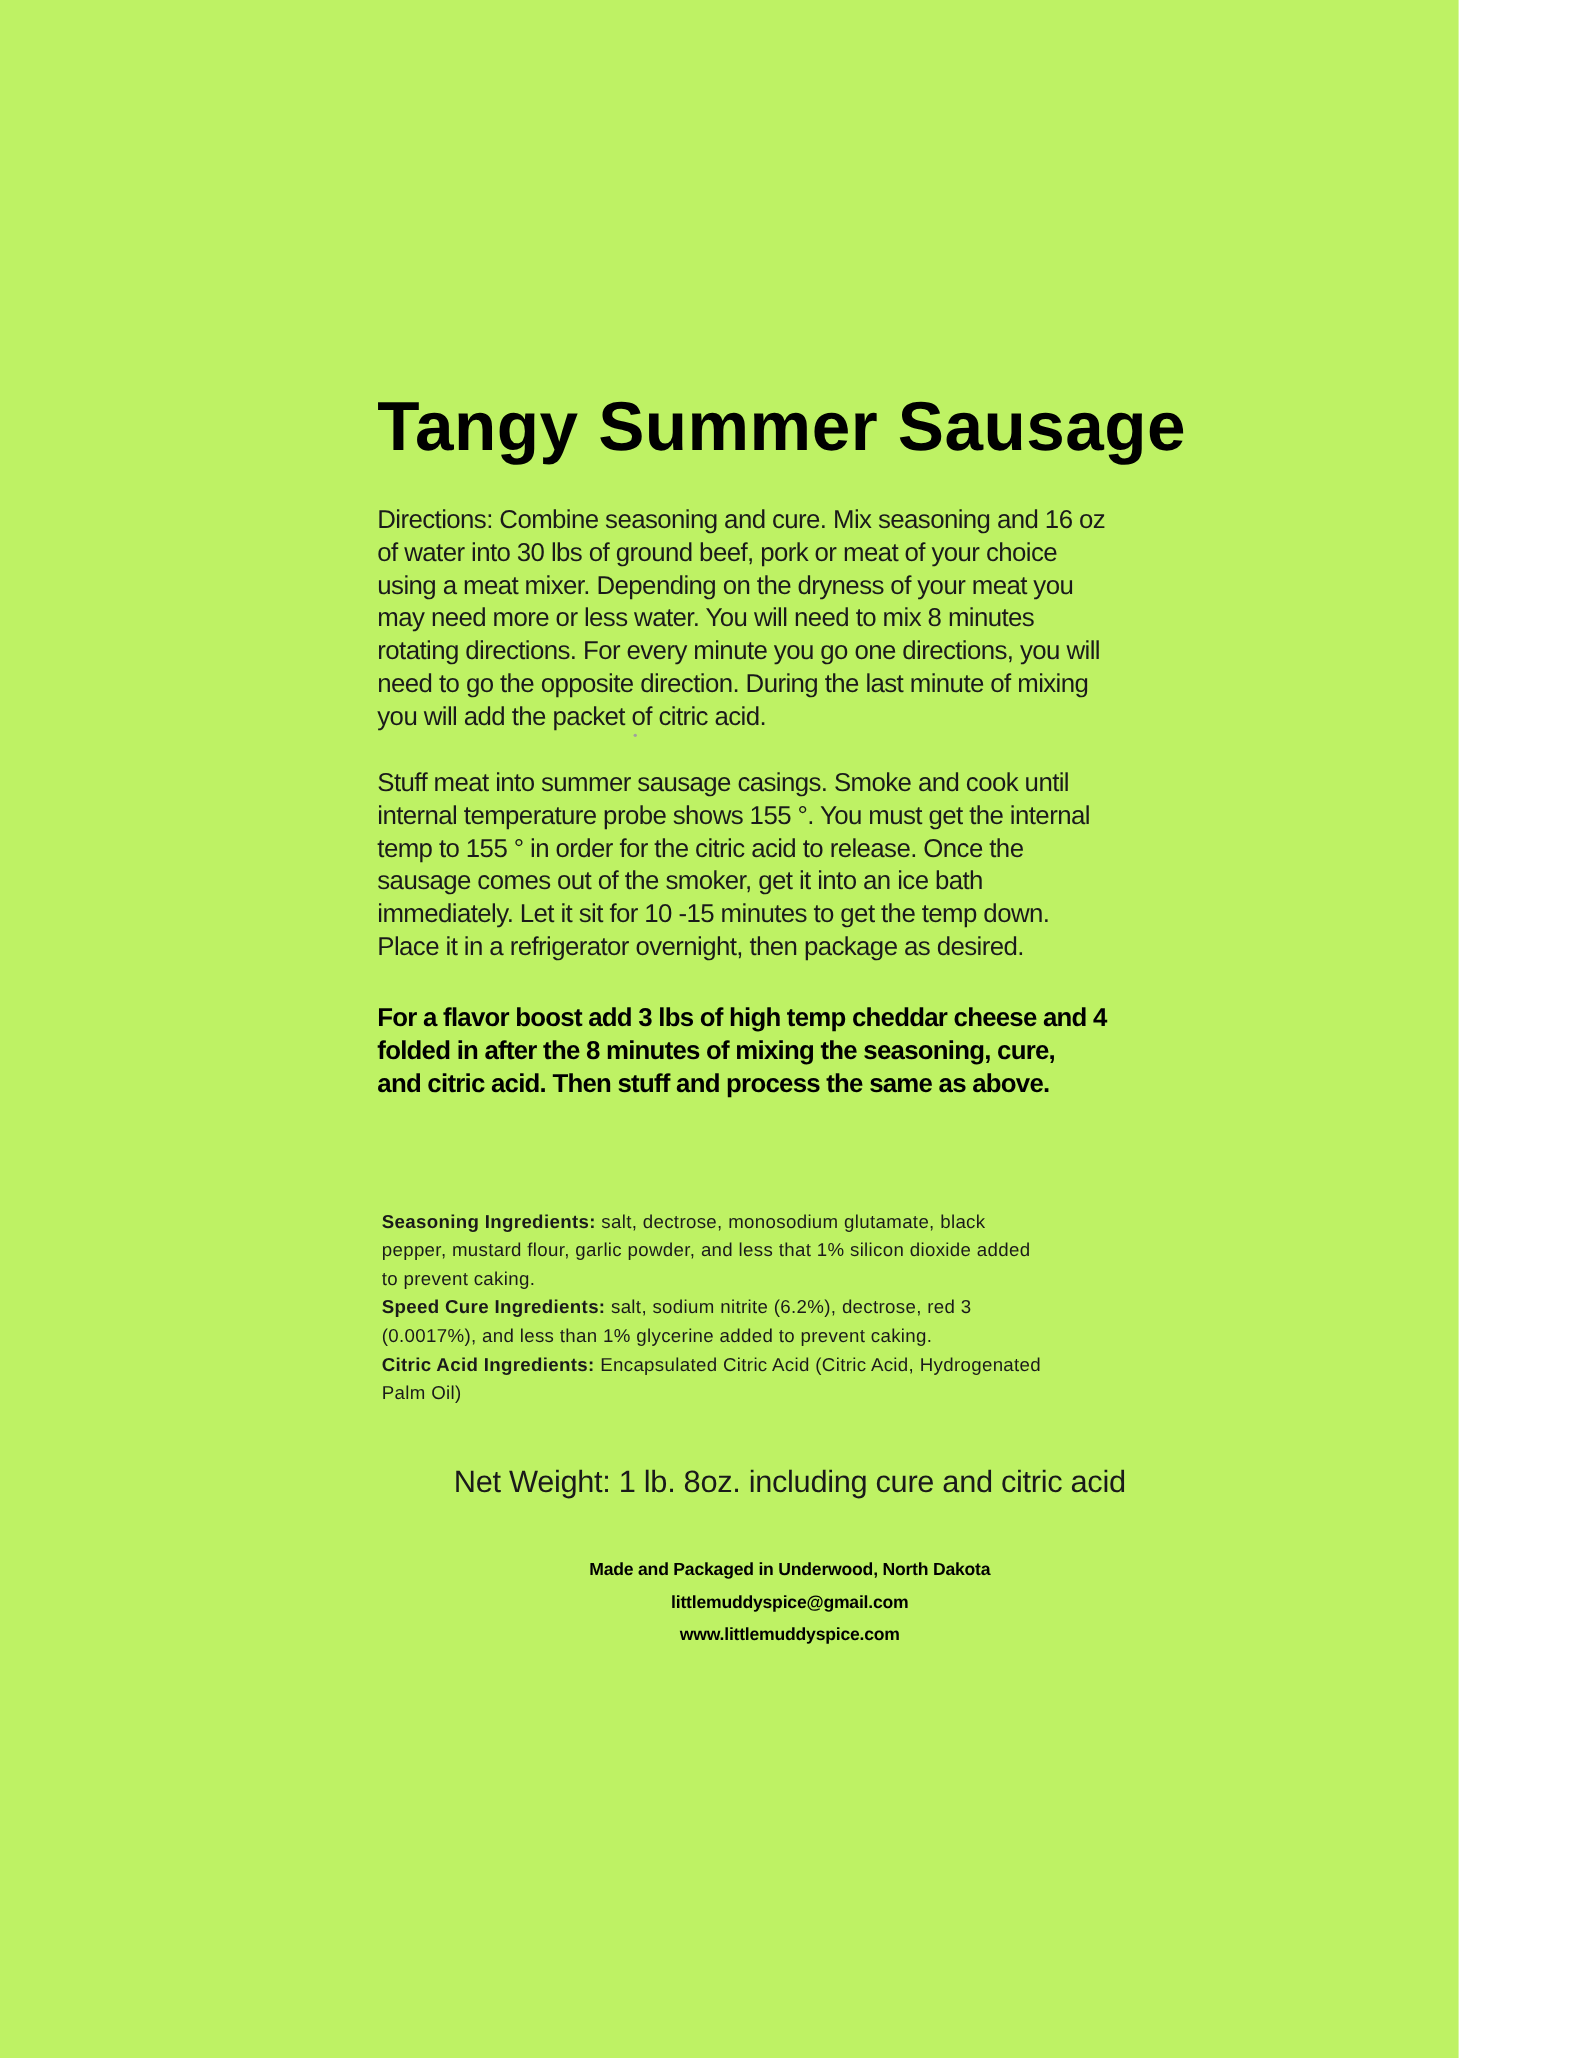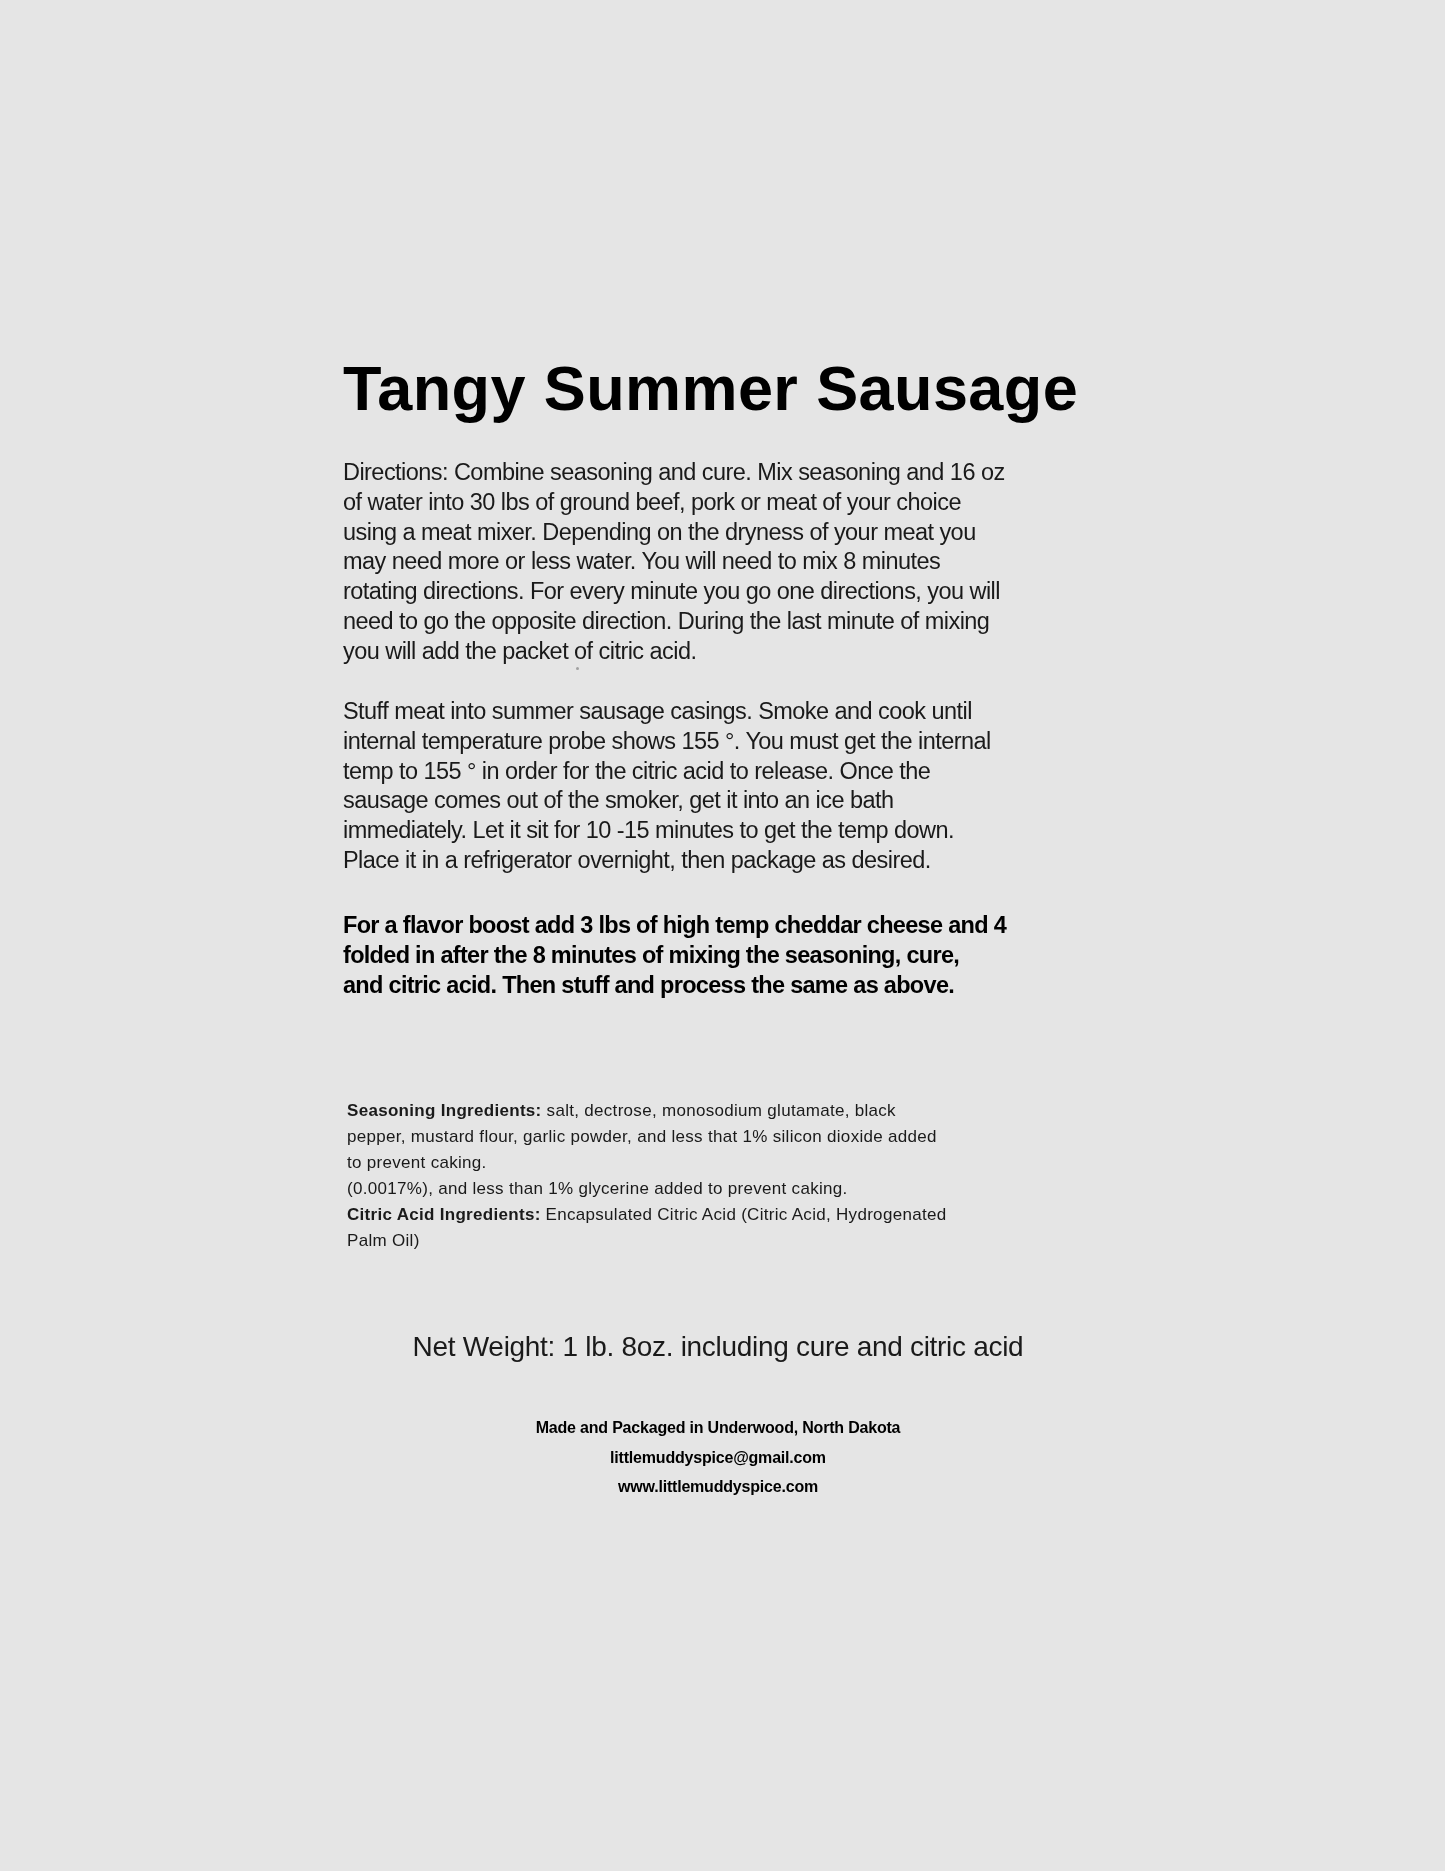--- a/index.html
+++ b/index.html
@@ -11,23 +11,23 @@
       width: 1445px;
       height: 1871px;
       position: relative;
       overflow: hidden;
       font-family: "Liberation Sans", sans-serif;
       color: #111111;
     }
     .page {
       position: absolute;
       left: 0; top: 0;
-      width: 1445px;
+      width: 1326px;
       height: 1871px;
-      background: #e5e5e5;
+      background: #bef264;
     }
     .title {
       position: absolute;
       left: 343px;
       top: 352px;
       width: 760px;
       font-size: 63px;
       font-weight: bold;
       line-height: 72px;
       color: #000000;
@@ -139,20 +139,21 @@
     <span class="line">For a flavor boost add 3 lbs of high temp cheddar cheese and 4</span>
     <span class="line">folded in after the 8 minutes of mixing the seasoning, cure,</span>
     <span class="line">and citric acid. Then stuff and process the same as above.</span>
   </div>
 
   <div class="ingredients">
     <span class="line"><span class="lbl">Seasoning Ingredients:</span><span> salt, dectrose, monosodium glutamate, black</span></span>
     <span class="line">pepper, mustard flour, garlic powder, and less that 1% silicon dioxide added</span>
     <span class="line">to prevent caking.</span>
 
+    <span class="line"><span class="lbl">Speed Cure Ingredients:</span><span> salt, sodium nitrite (6.2%), dectrose, red 3</span></span>
     <span class="line">(0.0017%), and less than 1% glycerine added to prevent caking.</span>
 
     <span class="line"><span class="lbl">Citric Acid Ingredients:</span><span> Encapsulated Citric Acid (Citric Acid, Hydrogenated</span></span>
     <span class="line">Palm Oil)</span>
   </div>
 
   <div class="net-weight">Net Weight: 1 lb. 8oz. including cure and citric acid</div>
 
   <div class="footer">
     <span class="line">Made and Packaged in Underwood, North Dakota</span>

